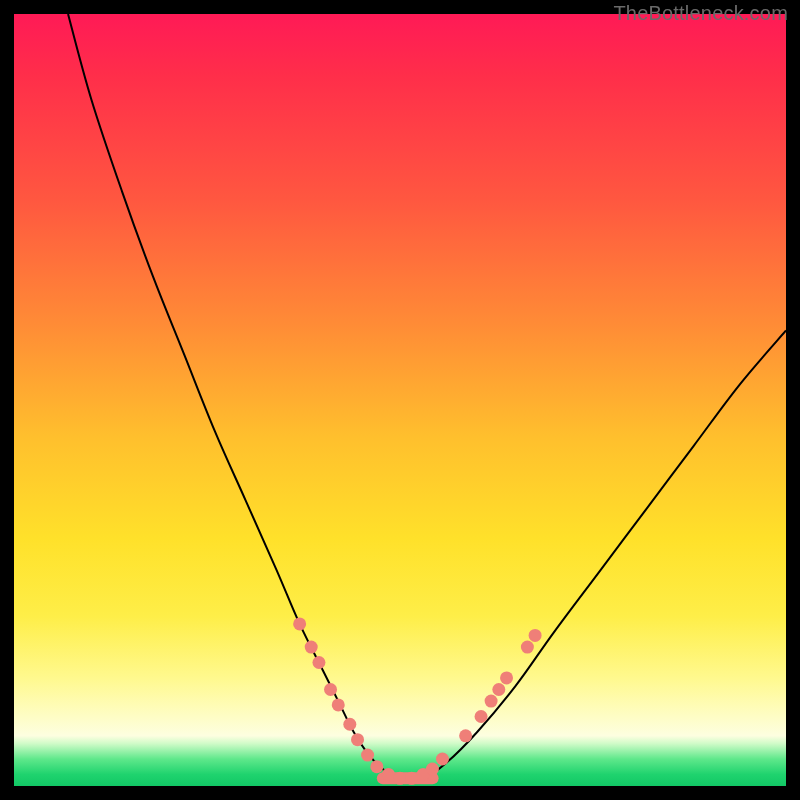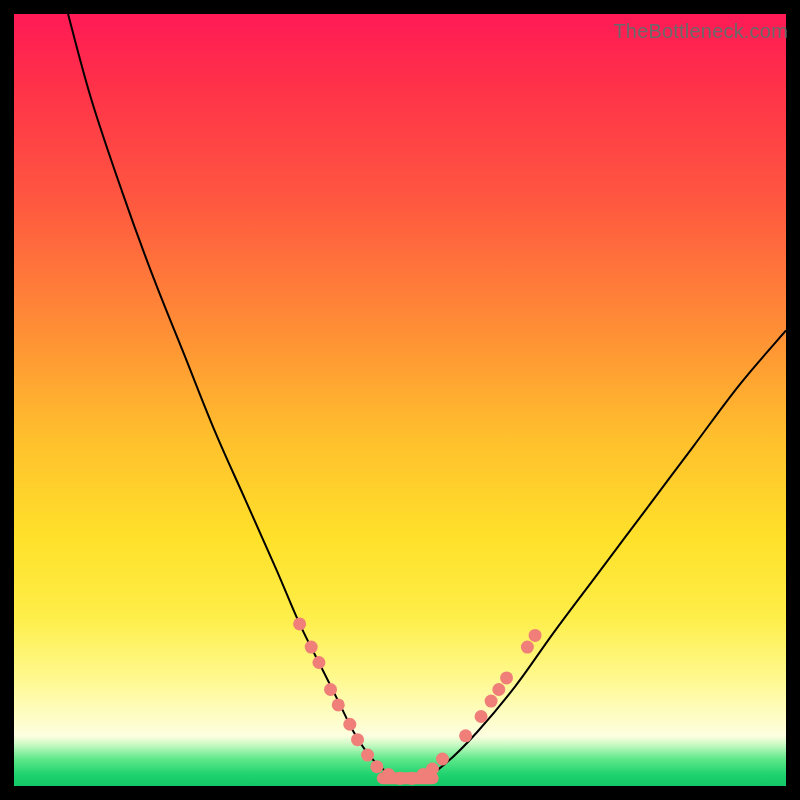--- a/index.html
+++ b/index.html
@@ -39,21 +39,21 @@
       #fefdc5 91%,
       #fdfee0 93.5%,
       #d0fbc8 94.5%,
       #5fe88b 96.5%,
       #1fd36e 98.5%,
       #12c765 100%
     );
   }
   .watermark {
     position: absolute;
-    top: 20px;
+    top: 2px;
     right: 12px;
     color: #6a6a6a;
     font-size: 20px;
     font-weight: 500;
     letter-spacing: 0.2px;
     user-select: none;
   }
   svg.curve {
     position: absolute;
     left: 0;

